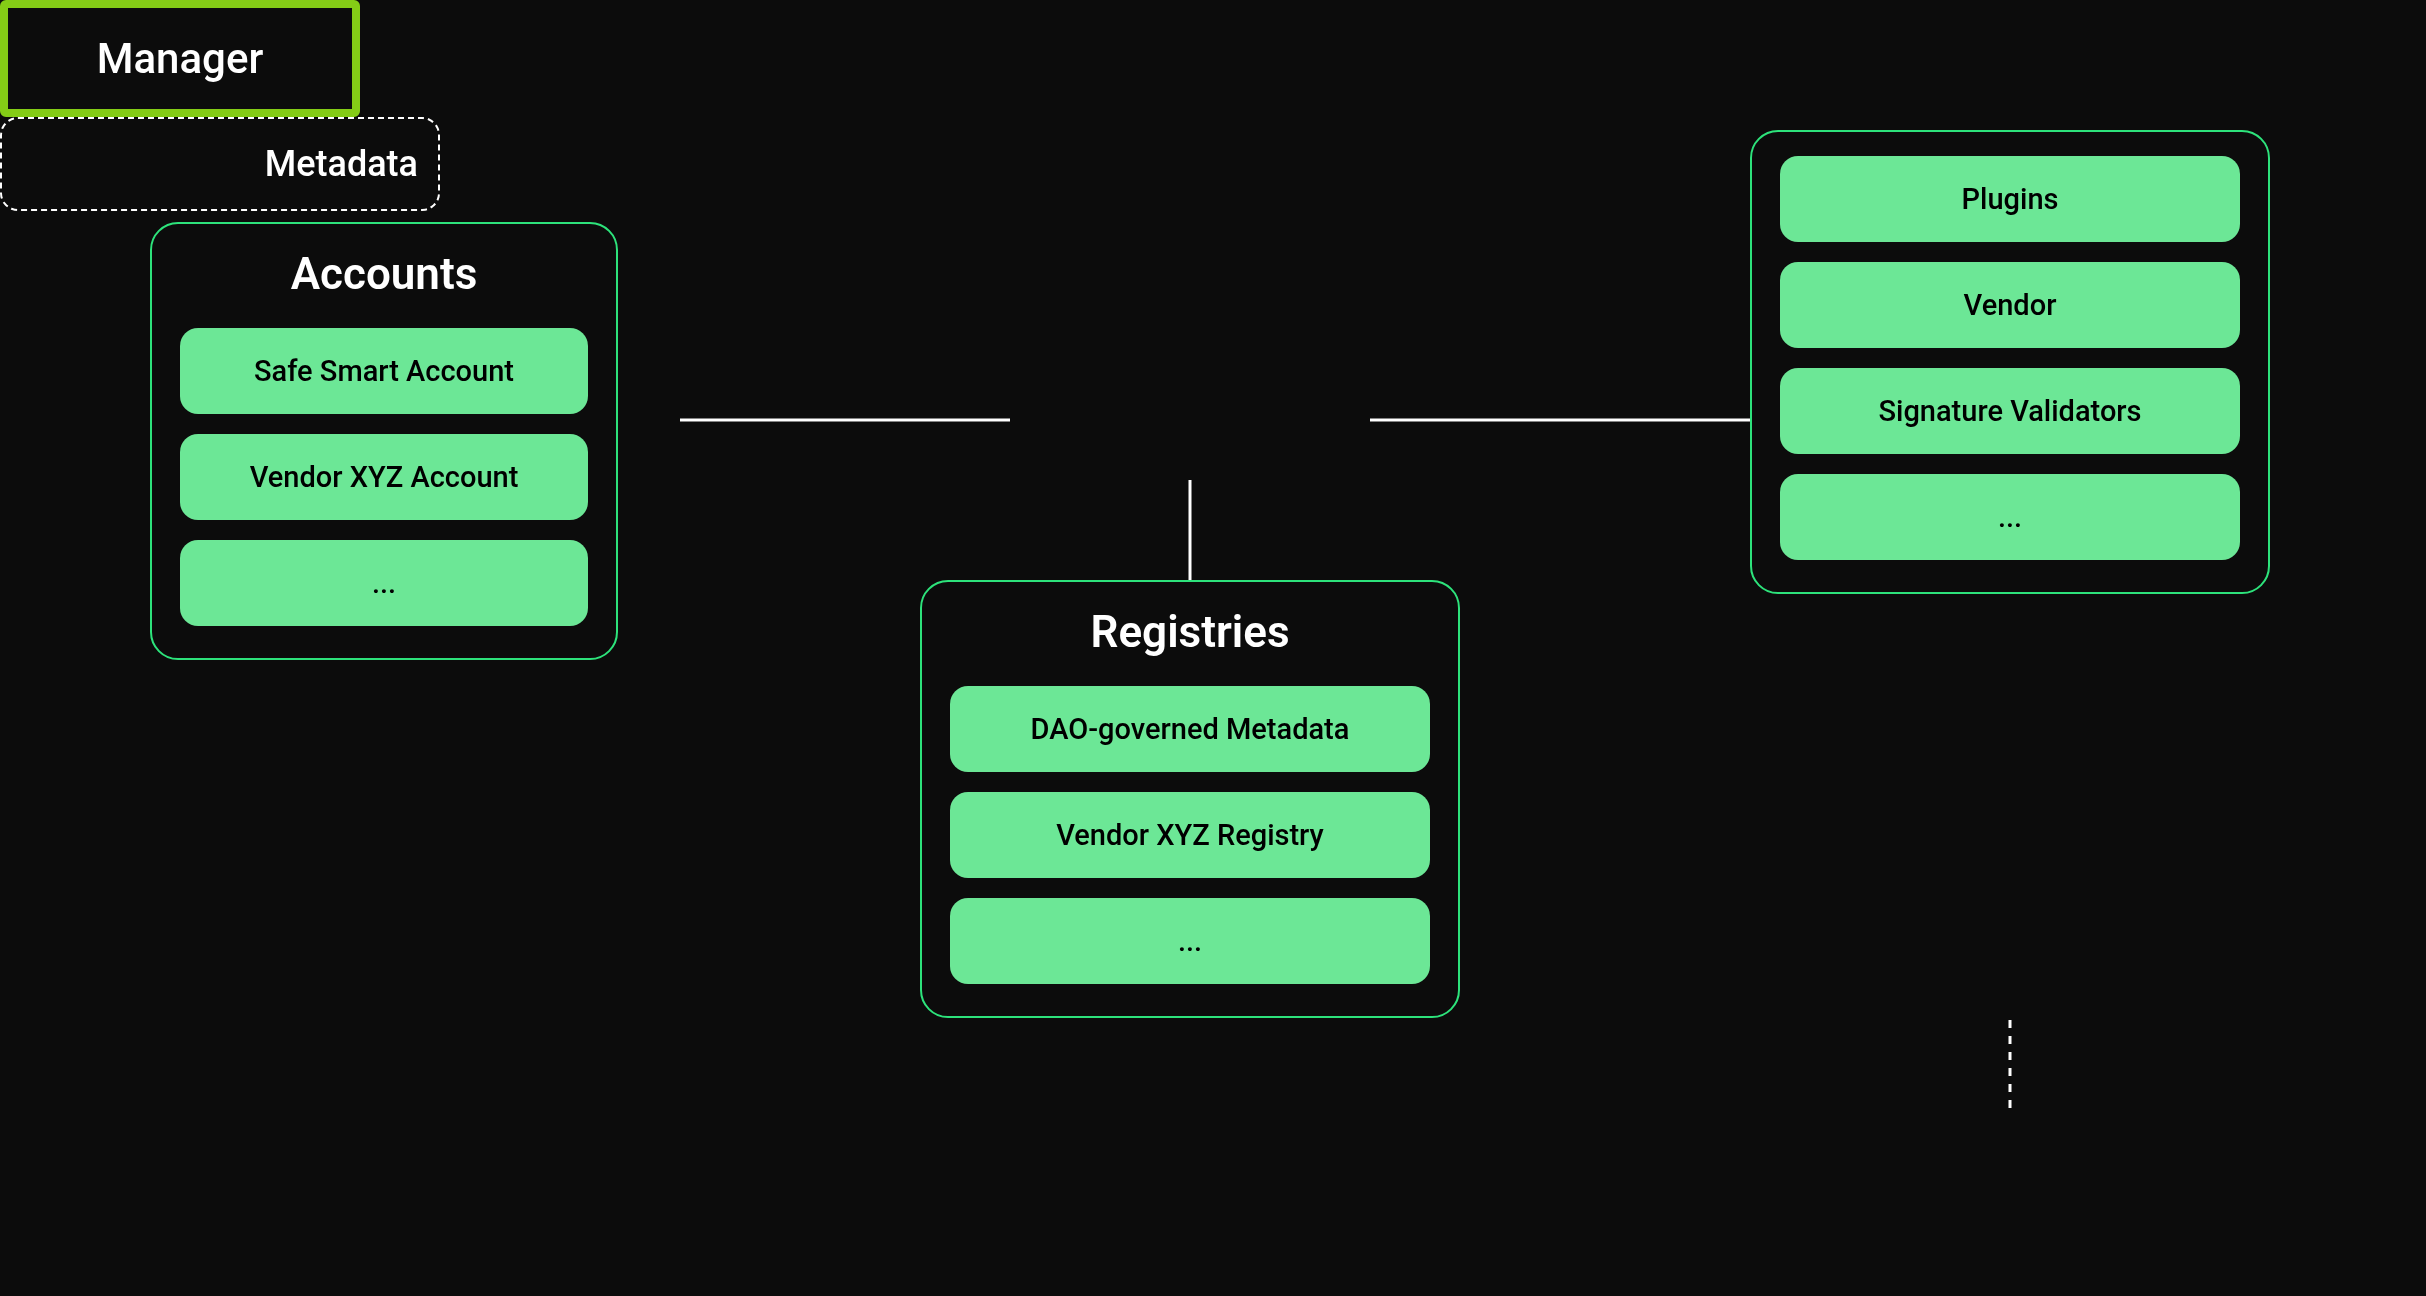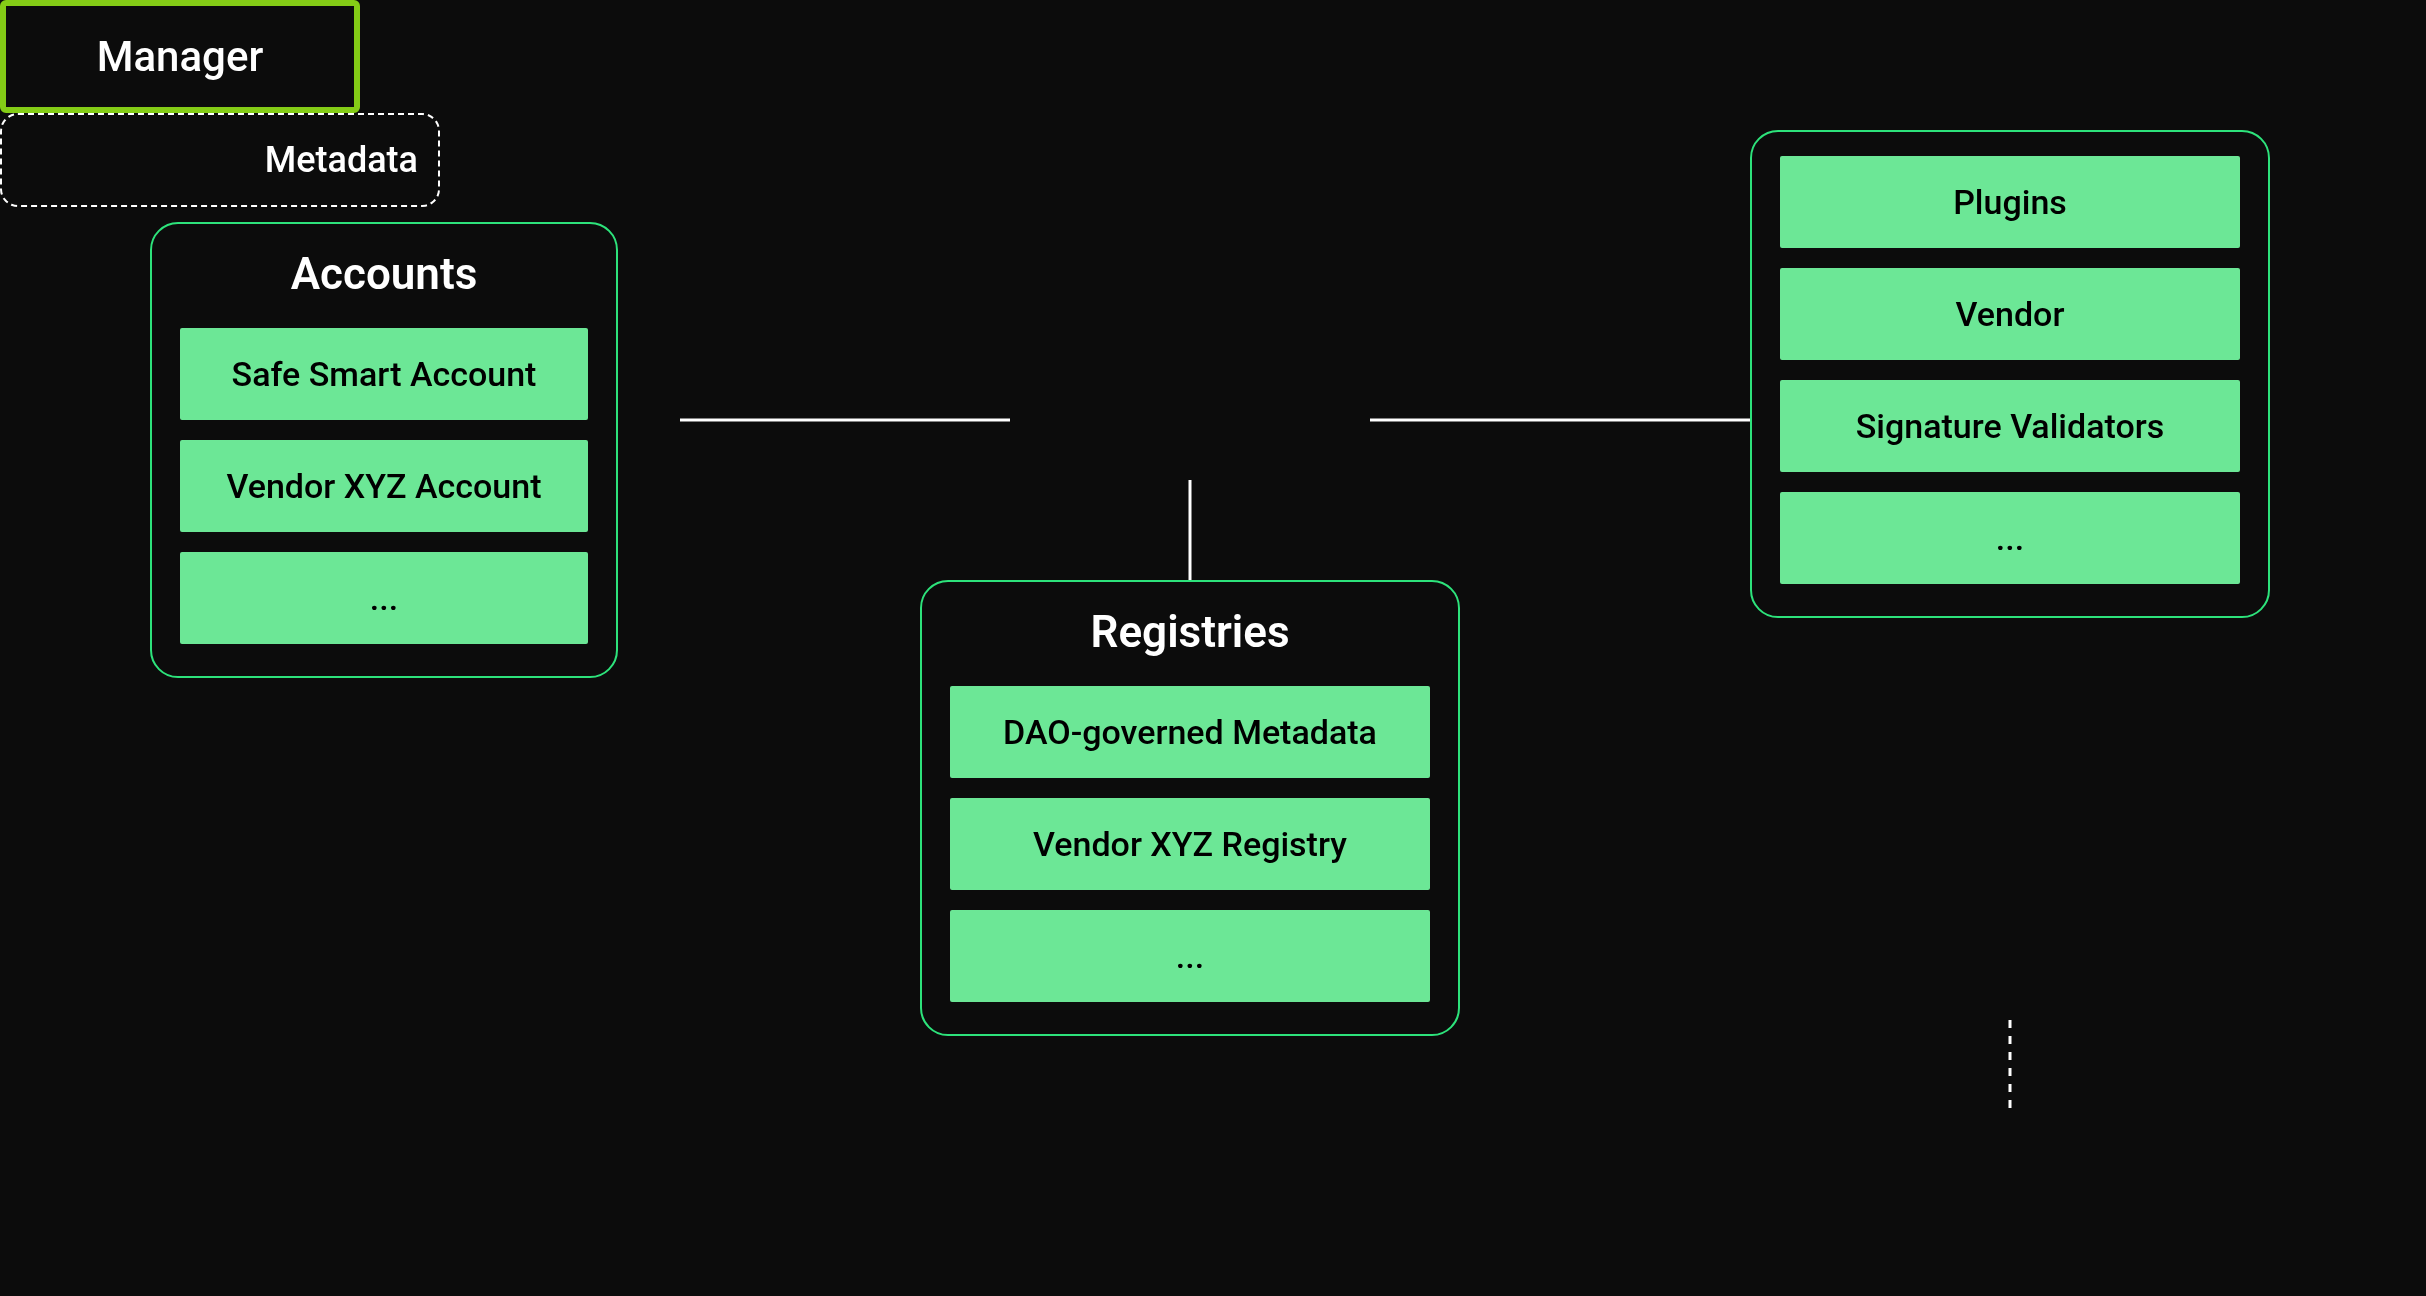--- a/index.html
+++ b/index.html
@@ -15,34 +15,34 @@
       position: absolute;
       width: 2426px;
       height: 1296px;
     }
     .box {
       position: absolute;
       border-radius: 28px;
       padding: 24px 28px 32px 28px;
     }
     .green-border { border: 2px solid #2de37b; }
-    .white-border { border: 6px solid #84cc16; }
+    .white-border { border: 8px solid #84cc16; }
     .dashed-border { border: 2px dashed #ffffff; }
     .title {
       color: #ffffff;
       font-size: 44px;
       font-weight: 600;
       text-align: center;
       margin-bottom: 28px;
     }
     .item {
       background: #6ce796;
       color: #000000;
-      border-radius: 2px;
-      font-size: 34px;
+      border-radius: 18px;
+      font-size: 29px;
       font-weight: 500;
       text-align: center;
       padding: 26px 20px;
       margin-top: 20px;
     }
     .item:first-of-type { margin-top: 0; }
     .manager {
       color: #ffffff;
       font-size: 42px;
       font-weight: 500;

